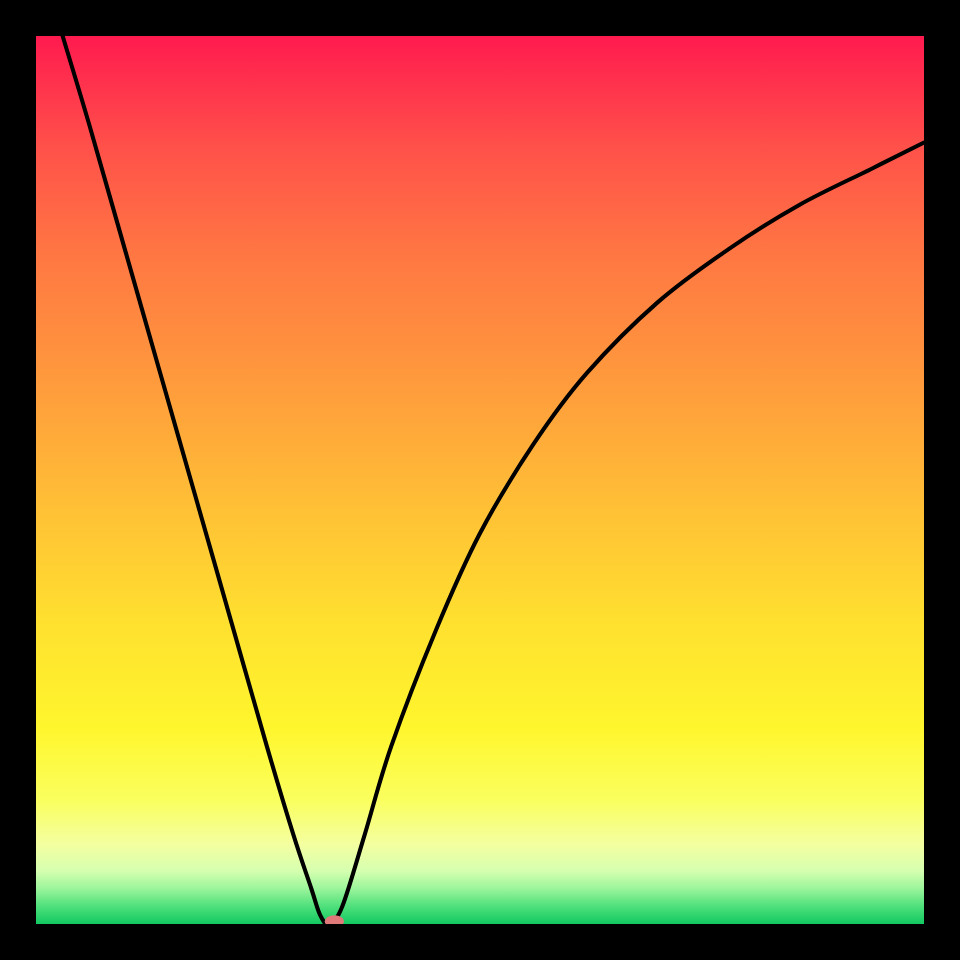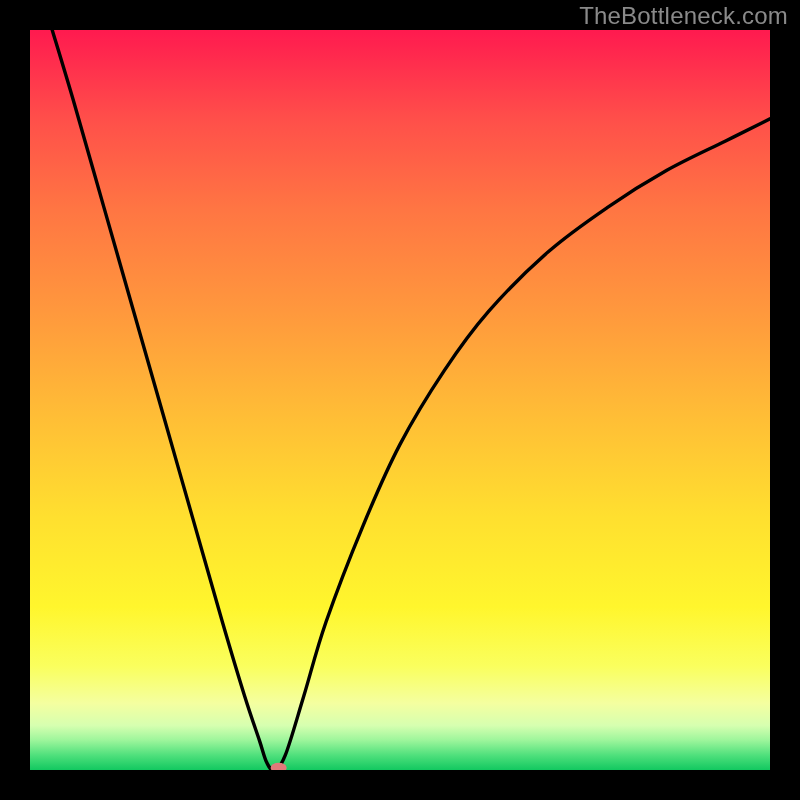--- a/index.html
+++ b/index.html
@@ -66,21 +66,20 @@
   }
   .marker {
     fill: #e07a7a;
     stroke: none;
   }
 </style>
 </head>
 <body>
 
 <div class="wrap">
-  <div class="attribution">TheBottleneck.com</div>
 
   <div class="plot-area">
     <svg class="curve" viewBox="0 0 740 740" preserveAspectRatio="none">
       <path id="curve-path" d="M 22.20 0.00 C 25.90 12.33, 35.77 44.40, 44.40 74.00 C 53.03 103.60, 64.13 143.07, 74.00 177.60 C 83.87 212.13, 93.73 246.67, 103.60 281.20 C 113.47 315.73, 123.33 350.27, 133.20 384.80 C 143.07 419.33, 152.93 453.87, 162.80 488.40 C 172.67 522.93, 183.77 562.40, 192.40 592.00 C 201.03 621.60, 208.43 646.27, 214.60 666.00 C 220.77 685.73, 225.70 699.30, 229.40 710.40 C 233.10 721.50, 234.33 727.67, 236.80 732.60 C 239.27 737.53, 241.12 741.23, 244.20 740.00 C 247.28 738.77, 250.37 737.53, 255.30 725.20 C 260.23 712.87, 267.02 688.20, 273.80 666.00 C 280.58 643.80, 286.13 620.37, 296.00 592.00 C 305.87 563.63, 320.67 525.40, 333.00 495.80 C 345.33 466.20, 356.43 440.30, 370.00 414.40 C 383.57 388.50, 399.60 362.60, 414.40 340.40 C 429.20 318.20, 441.53 300.93, 458.80 281.20 C 476.07 261.47, 498.27 239.27, 518.00 222.00 C 537.73 204.73, 557.47 191.17, 577.20 177.60 C 596.93 164.03, 616.67 151.70, 636.40 140.60 C 656.13 129.50, 678.33 119.63, 695.60 111.00 C 712.87 102.37, 732.60 92.50, 740.00 88.80"></path>
       <ellipse id="marker-dot" class="marker" cx="248.64" cy="737.78" rx="8" ry="5"></ellipse>
     </svg>
   </div>
 </div>
 
 </body></html>

